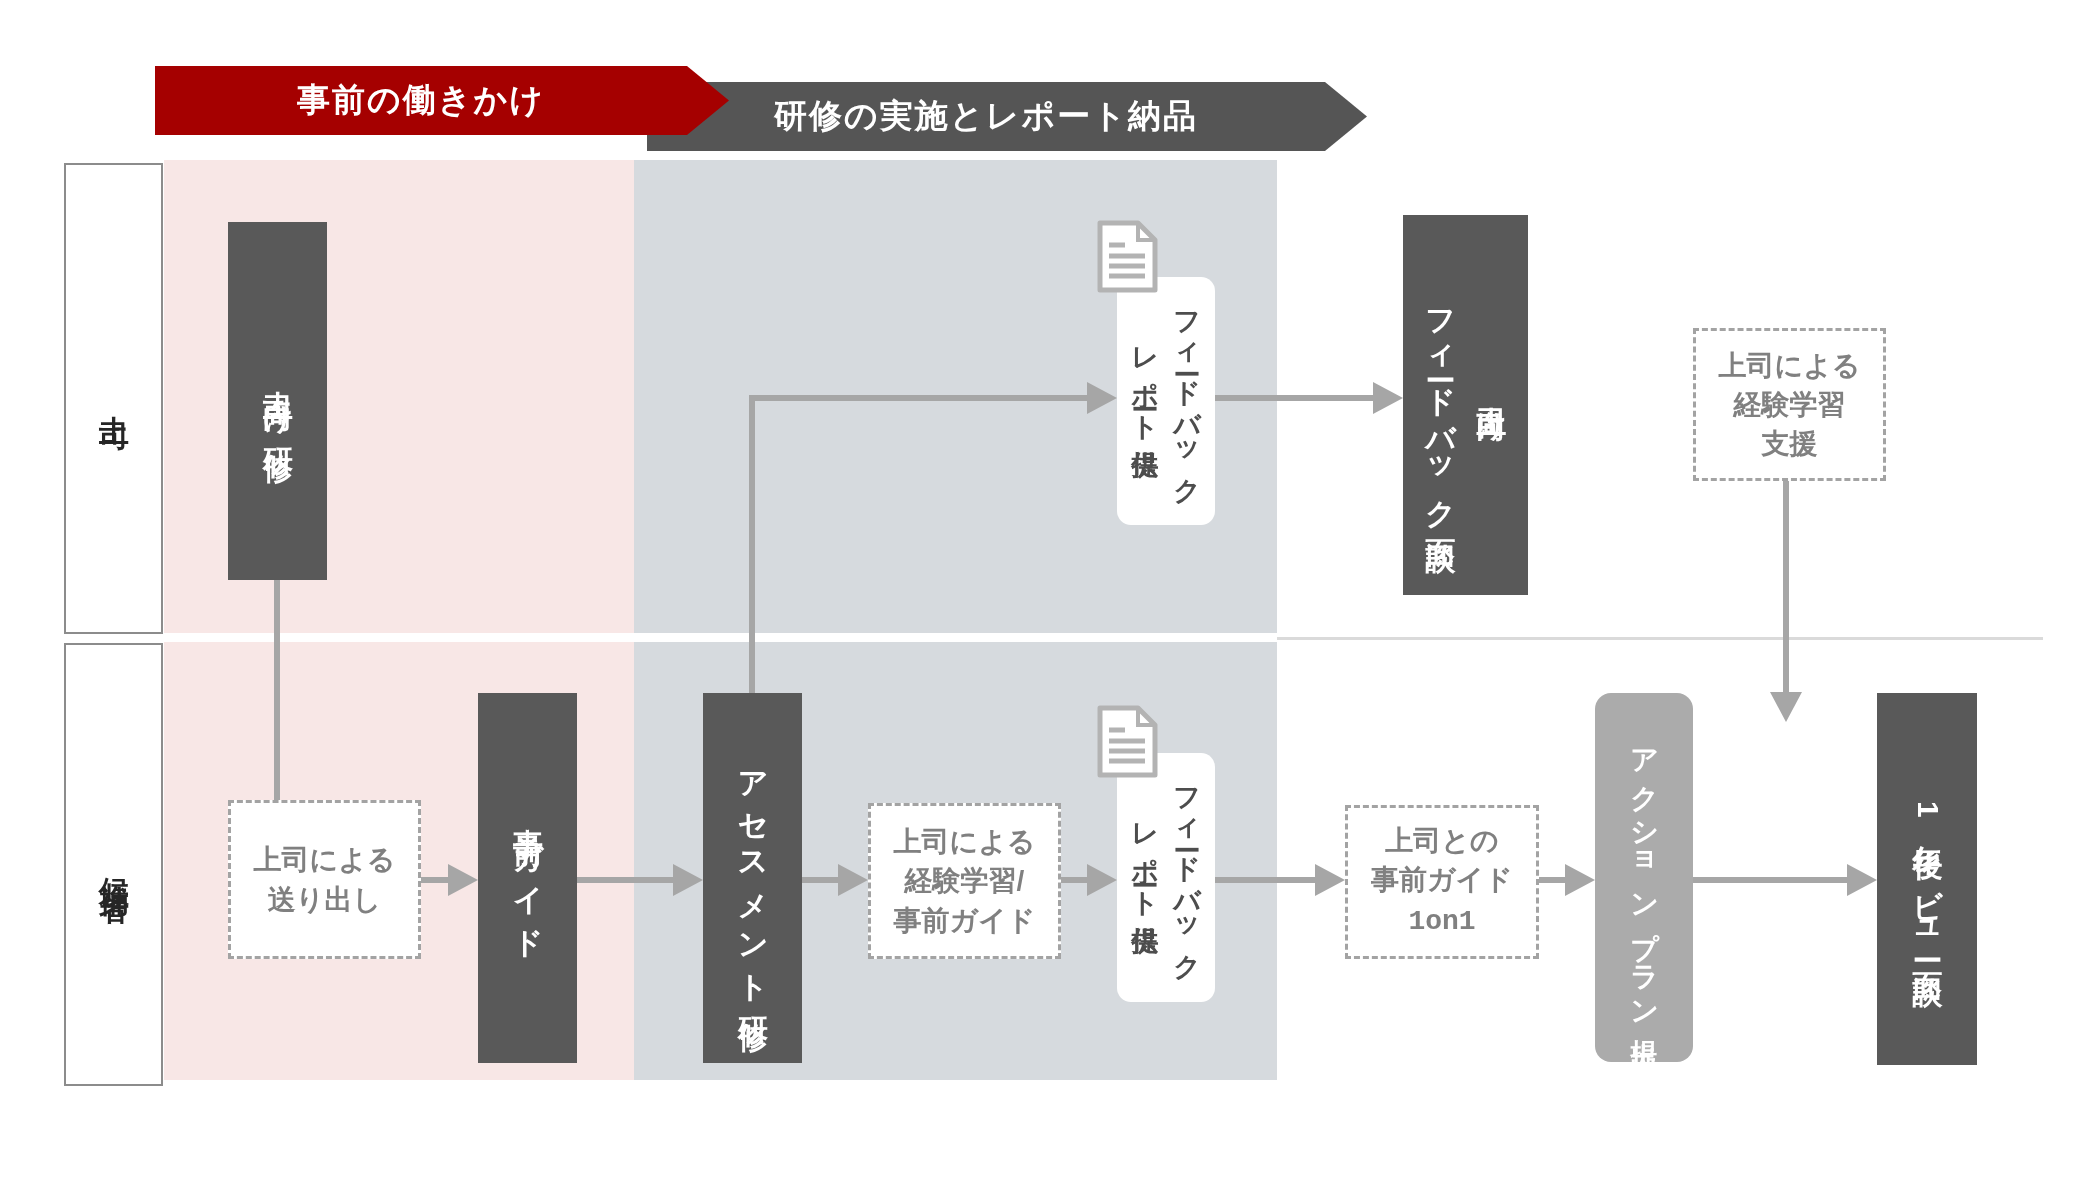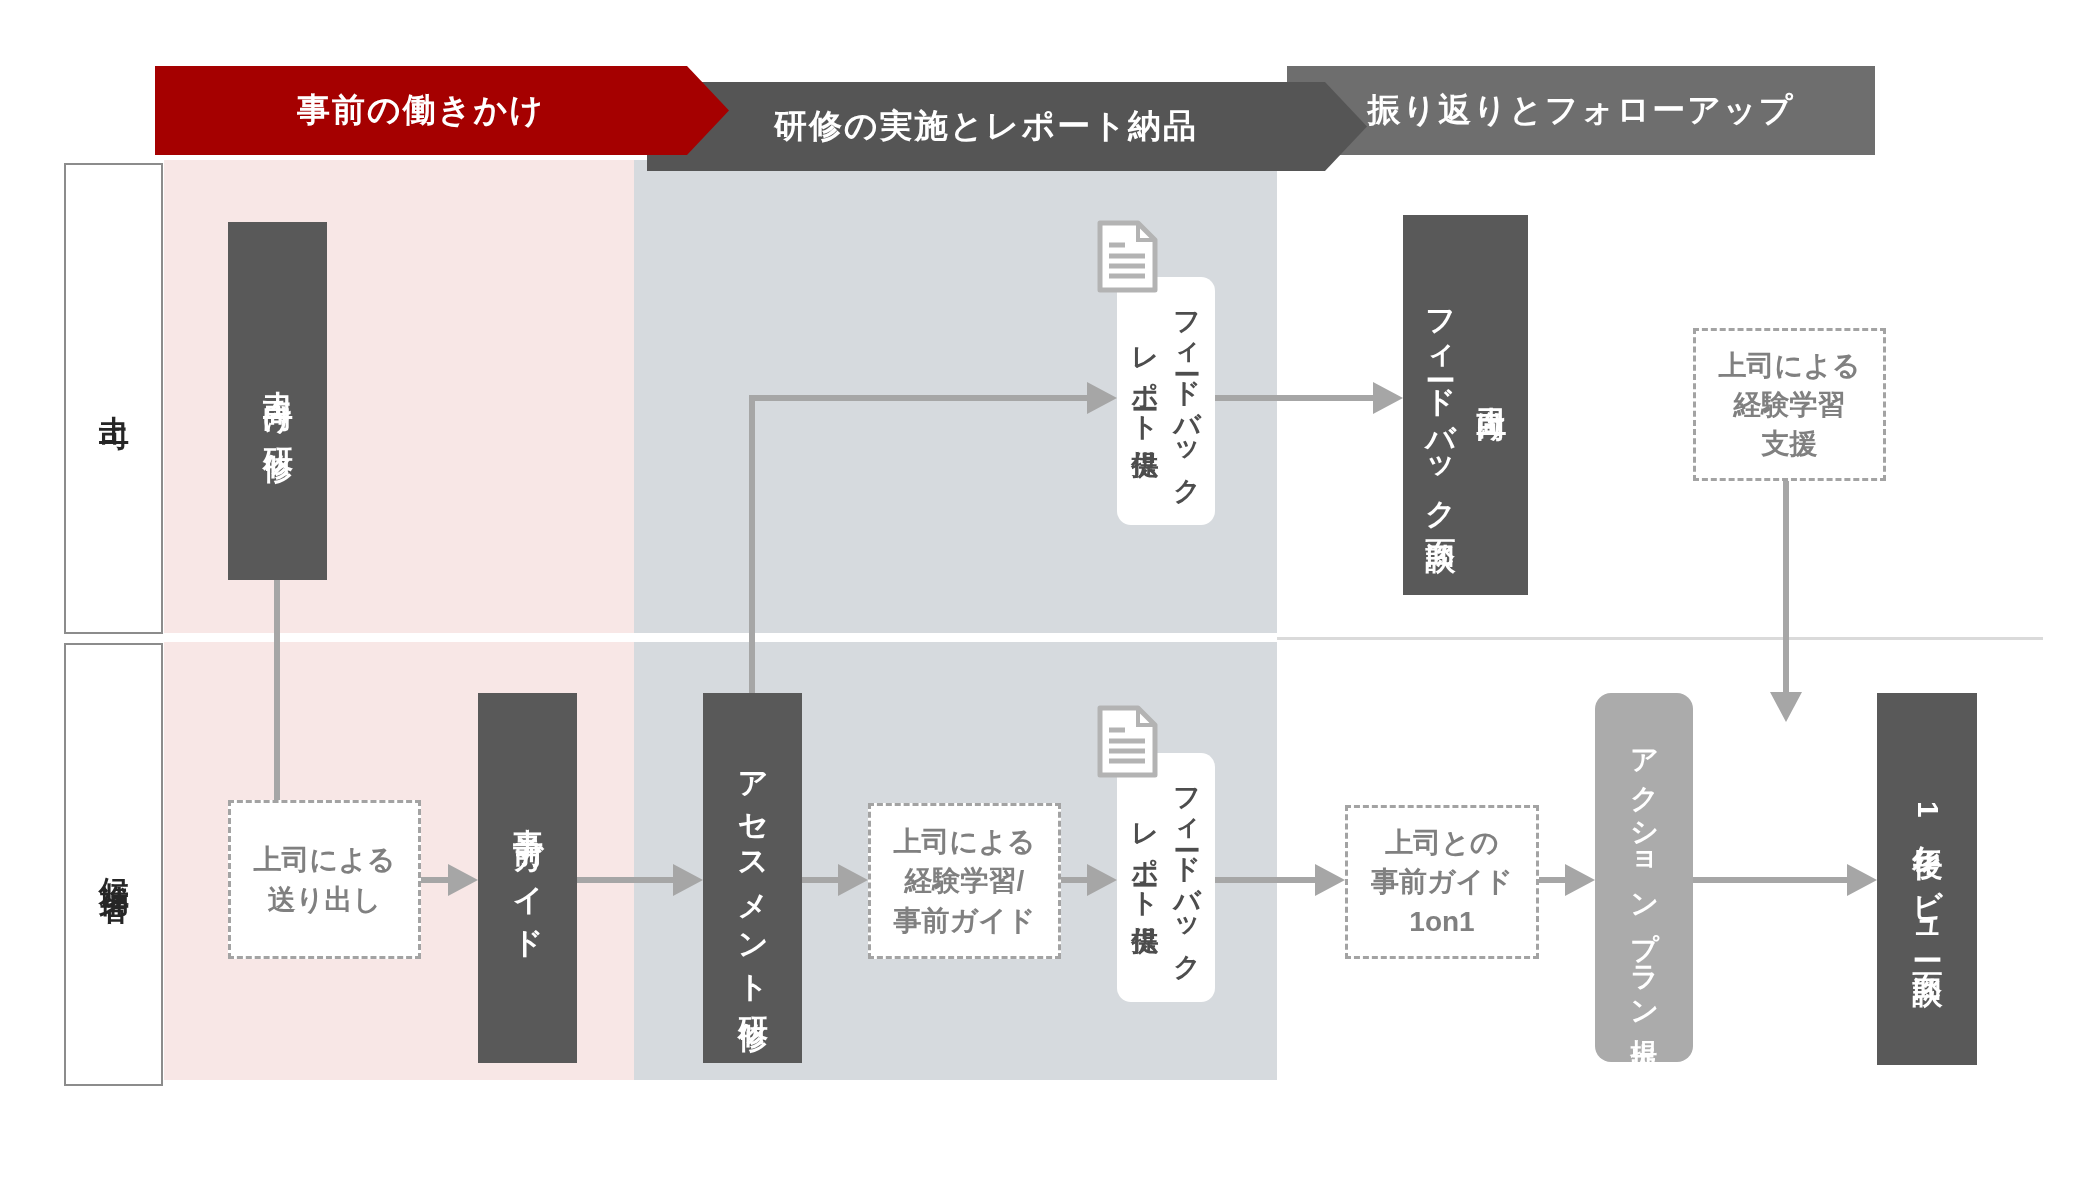--- a/index.html
+++ b/index.html
@@ -1,21 +1,21 @@
 <!DOCTYPE html>
 <html><head>
 <meta charset="utf-8">
 <style>
   html,body{margin:0;padding:0;background:#ffffff;}
   #canvas{
     position:relative;width:2100px;height:1181px;background:#ffffff;overflow:hidden;
     font-family:"Liberation Sans","DejaVu Sans",sans-serif;
   }
   
-  .banner{position:absolute;top:66px;height:89px;display:flex;align-items:center;justify-content:center;
+  .banner{position:absolute;top:66px;height:69px;display:flex;align-items:center;justify-content:center;
     color:#ffffff;font-weight:bold;font-size:33px;letter-spacing:2px;}
   .banner.chev{clip-path:polygon(0 0, calc(100% - 42px) 0, 100% 50%, calc(100% - 42px) 100%, 0 100%);
     padding-right:42px;}
   #banner-1{left:155px;width:532px;background:#a50000;z-index:6;}
   #banner-2{left:647px;width:678px;background:#555555;z-index:5;margin-top:16px;}
   #banner-3{left:1287px;width:588px;background:#6e6e6e;z-index:4;}
   
   .bg{position:absolute;top:160px;height:920px;z-index:0;}
   #bg-pink{left:164px;width:470px;background:#f8e7e6;}
   #bg-gray{left:634px;width:643px;background:#d6dade;}
@@ -56,23 +56,20 @@
   .head-right{position:absolute;width:0;height:0;z-index:2;
     border-top:16px solid transparent;border-bottom:16px solid transparent;border-left:30px solid #a6a6a6;}
   .head-down{position:absolute;width:0;height:0;z-index:2;
     border-left:16px solid transparent;border-right:16px solid transparent;border-top:30px solid #a6a6a6;}
 </style>
 </head>
 <body>
 
 <div id="canvas">
 
-  <div id="banner-3" class="banner">
-    <span>振り返りとフォローアップ</span>
-  </div>
   <div id="banner-2" class="banner chev">
     <span>研修の実施とレポート納品</span>
   </div>
   <div id="banner-1" class="banner chev">
     <span>事前の働きかけ</span>
   </div>
 
   <div id="bg-pink" class="bg"></div>
   <div id="bg-gray" class="bg"></div>
   <div id="divider-white"></div>
@@ -138,21 +135,21 @@
     <line x1="14" y1="27" x2="30" y2="27" stroke="#b3b3b3" stroke-width="5"></line>
     <line x1="14" y1="38" x2="50" y2="38" stroke="#b3b3b3" stroke-width="5"></line>
     <line x1="14" y1="48" x2="50" y2="48" stroke="#b3b3b3" stroke-width="5"></line>
     <line x1="14" y1="58" x2="50" y2="58" stroke="#b3b3b3" stroke-width="5"></line>
   </svg>
   <div class="report" style="left:1117px;top:753px;width:98px;height:249px;">
     <span class="vtext col-r">フィードバック</span>
     <span class="vtext col-l">レポート提供</span>
   </div>
 
-  <div class="dashed" style="left:1345px;top:805px;width:188px;height:148px;">
+  <div class="dashed" style="left:1345px;top:805px;width:188px;height:148px;font-family:Liberation Mono, monospace;">
     <div>上司との</div>
     <div>事前ガイド</div>
     <div>1on1</div>
   </div>
 
   <div class="node light" style="left:1595px;top:693px;width:98px;height:369px;">
     <span class="vtext">アクションプラン提出</span>
   </div>
 
 

